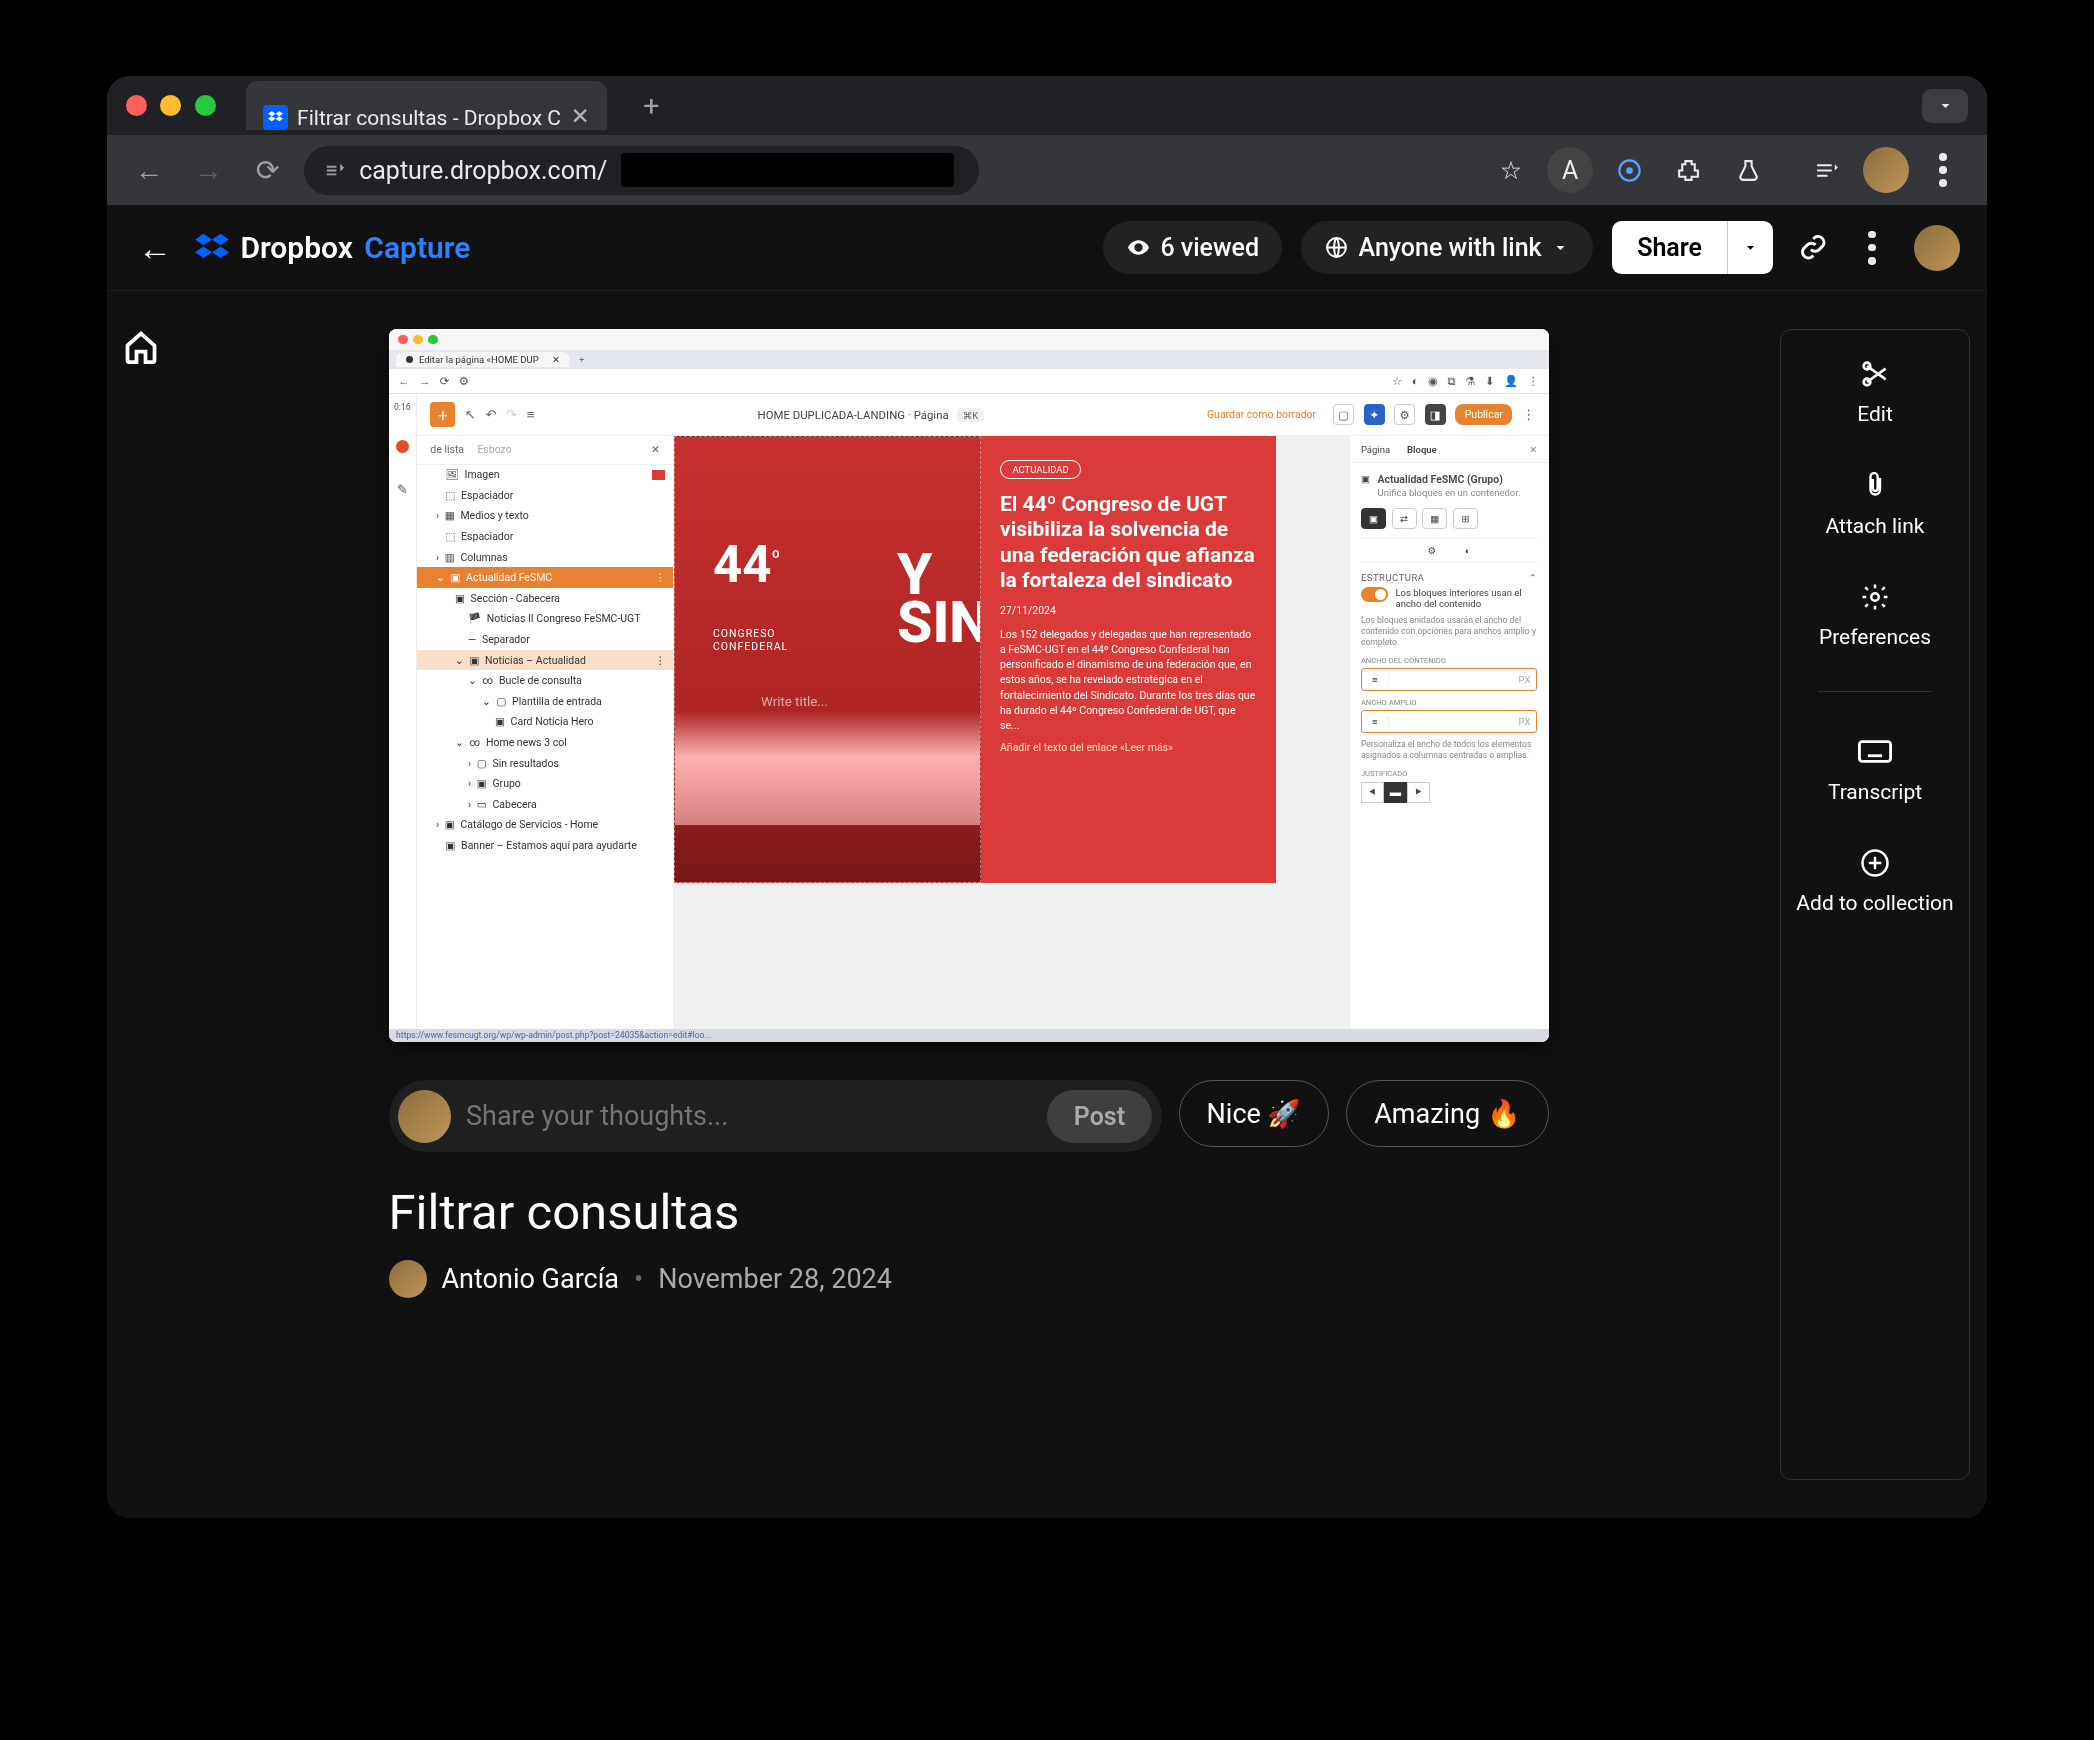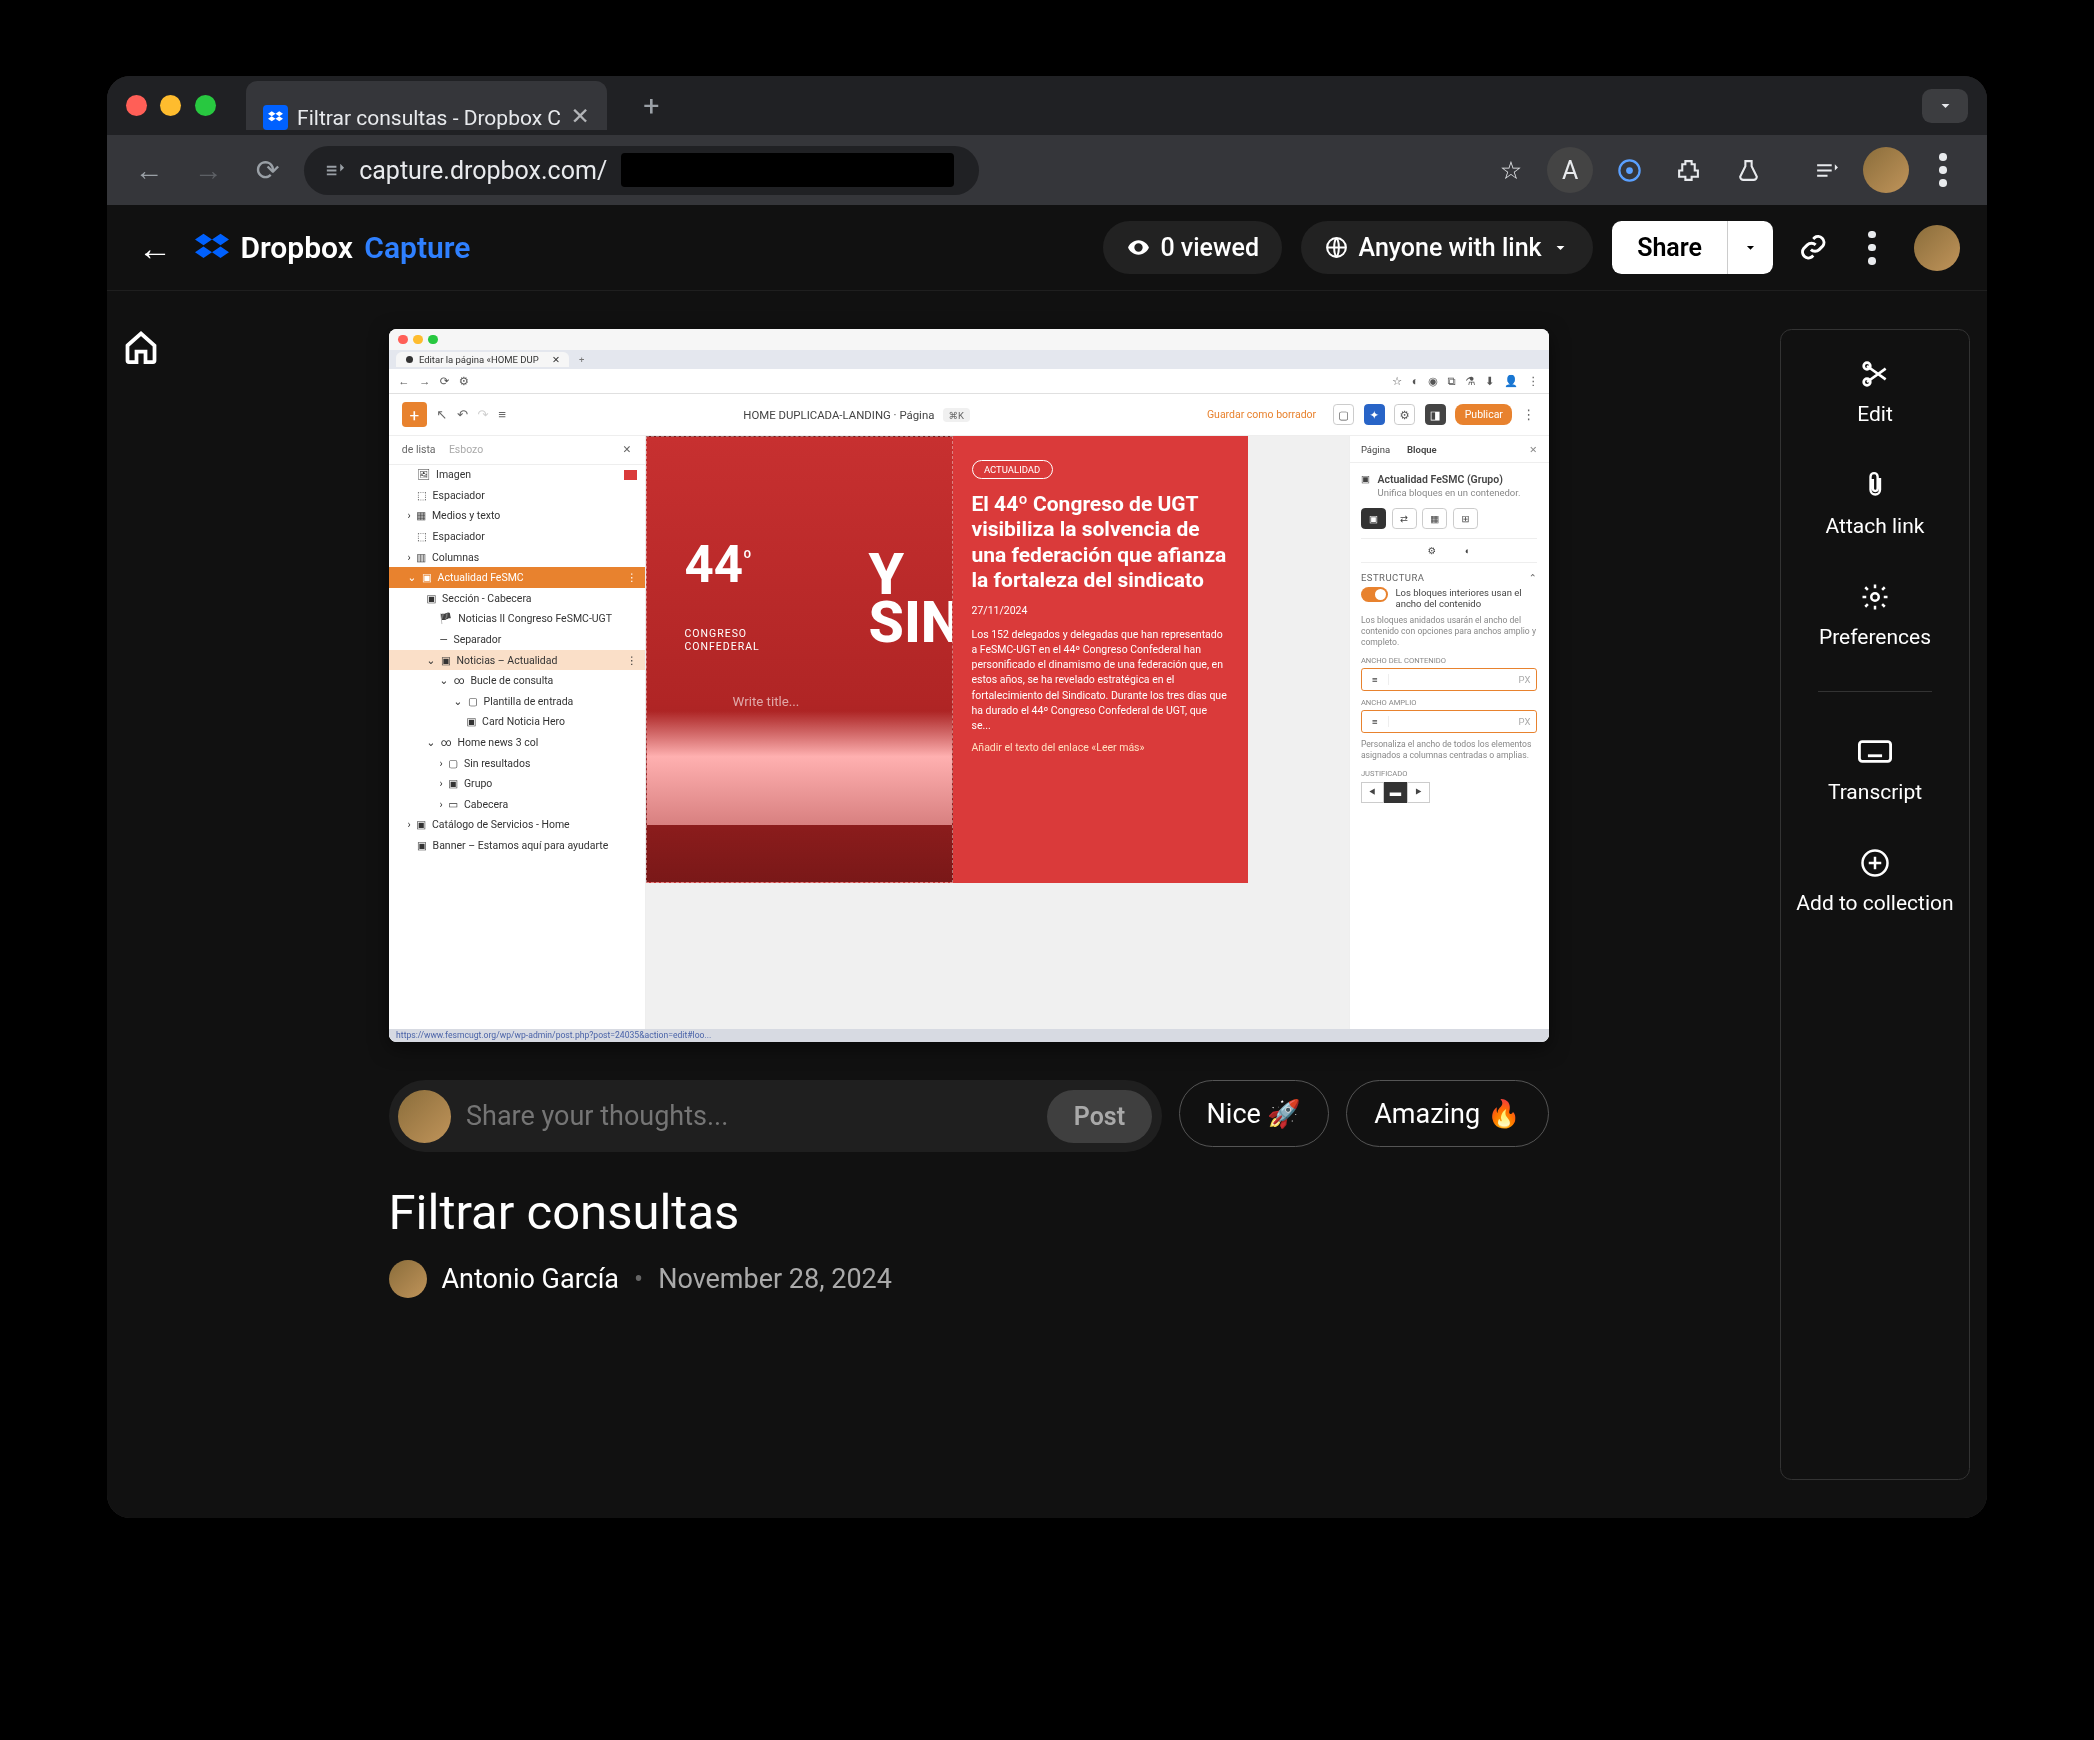--- a/index.html
+++ b/index.html
@@ -218,21 +218,21 @@
             <path fill="#0061ff" d="M6 2l6 4-6 4-6-4zm12 0l6 4-6 4-6-4zM6 11l6 4-6 4-6-4zm12 0l6 4-6 4-6-4z"></path>
           </svg>
         <span class="dbx">Dropbox</span>
         <span class="cap">Capture</span>
       </div>
       <div class="spacer"></div>
       <div class="pill">
         <svg width="25" height="25" viewBox="0 0 24 24">
             <path fill="currentColor" d="M12 5c5 0 9 4 10 7-1 3-5 7-10 7S3 15 2 12c1-3 5-7 10-7zm0 3a4 4 0 100 8 4 4 0 000-8z"></path>
           </svg>
-        <span>0 viewed</span>
+        <span>6 viewed</span>
       </div>
       <div class="pill">
         <svg width="25" height="25" viewBox="0 0 24 24">
             <circle cx="12" cy="12" r="9" fill="none" stroke="currentColor" stroke-width="2"></circle>
             <path fill="none" stroke="currentColor" stroke-width="2" d="M3 12h18M12 3c3 3 3 15 0 18M12 3c-3 3-3 15 0 18"></path>
           </svg>
         <span>Anyone with link</span>
         <svg width="19" height="19" viewBox="0 0 24 24">
             <path fill="currentColor" d="M7 10l5 5 5-5z"></path>
           </svg>
@@ -298,20 +298,25 @@
             <span>☆</span>
                 <span>◐</span>
                 <span>◉</span>
                 <span>⧉</span>
                 <span>⚗</span>
                 <span>⬇</span>
                 <span>👤</span>
                 <span>⋮</span>
           </div>
           <div class="th-body">
+            <div class="th-leftcol">
+              <div class="th-time">0:16</div>
+              <div class="rec"></div>
+              <div class="pen">✎</div>
+            </div>
             <div style="flex:1;display:flex;flex-direction:column">
               <div class="th-toolbar">
                 <div class="th-plus">+</div>
                 <span class="ti">↖</span>
                 <span class="ti">↶</span>
                 <span class="ti" style="opacity:.3">↷</span>
                 <span class="ti">≡</span>
                 <div class="doctitle">
                   <span>HOME DUPLICADA-LANDING · Página</span>
                   <span class="kbd">⌘K</span>

